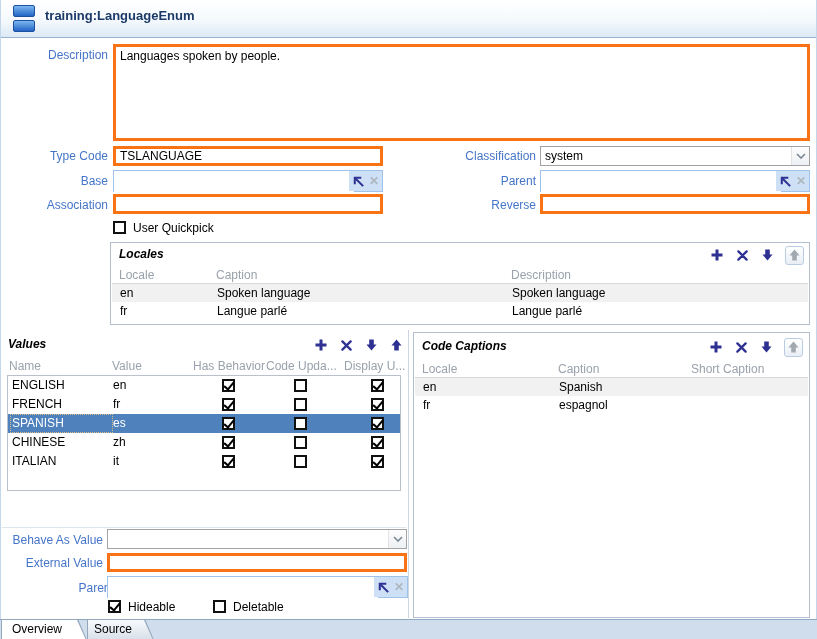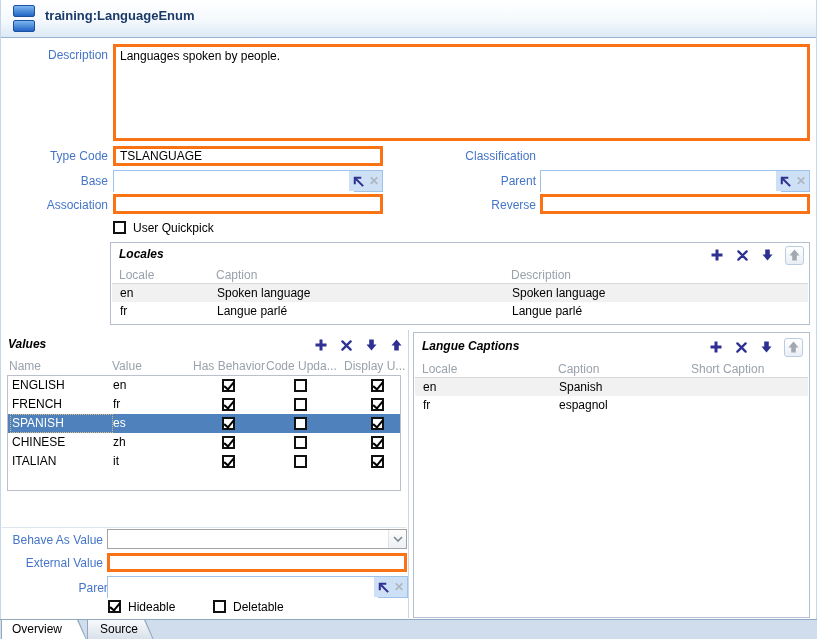--- a/index.html
+++ b/index.html
@@ -90,20 +90,28 @@
     </span>
     <span class="title">training:LanguageEnum</span>
   </div>
 
   <span class="lbl" style="top:48px">Description</span>
   <textarea class="tin" style="left: 113px; top: 44px; width: 697px; height: 97px;">Languages spoken by people.</textarea>
 
   <span class="lbl" style="top:149px">Type Code</span>
   <input class="tin" style="left: 113px; top: 146px; width: 270px; height: 20px;" value="TSLANGUAGE">
   <span class="lbl r2" style="top:149px">Classification</span>
+  <div class="combo" style="left:540px; top:146px; width:270px; height:20px;">
+    <span class="ctext">system</span>
+    <span class="cbtn">
+      <svg width="10" height="6" viewBox="0 0 10 6">
+          <path d="M1 1 L5 5 L9 1" fill="none" stroke="#7c8794" stroke-width="1.6"></path>
+        </svg>
+    </span>
+  </div>
 
   <span class="lbl" style="top:174px">Base</span>
   <div class="picker" style="left:113px; top:170px; width:270px; height:22px;">
     <input class="pin" style="position: absolute; left: 0px; top: 0px; width: 236px; height: 20px; border: none; outline: none; font: 12px &quot;Liberation Sans&quot;, sans-serif;" value="">
     <span class="pbtns">
       <span class="ticon">
         <svg width="13" height="13" viewBox="0 0 14 14">
             <path d="M3 10 L3 3 L10 3" fill="none" stroke="#2e3192" stroke-width="2.2"></path>
             <path d="M4 4 L12 12" stroke="#2e3192" stroke-width="2.2"></path>
           </svg>
@@ -266,21 +274,21 @@
       </span>
       <span class="px">✕</span>
     </span>
   </div>
   <span class="cb checked" style="left:108px; top:600px;"></span>
   <span class="cblbl" style="left:128px; top:600px;">Hideable</span>
   <span class="cb" style="left:213px; top:600px;"></span>
   <span class="cblbl" style="left:233px; top:600px;">Deletable</span>
 
   <div class="gbox" style="left:413px; top:332px; width:397px; height:286px;">
-    <span class="gtitle" style="top:6px">Langue Captions</span>
+    <span class="gtitle" style="top:6px">Code Captions</span>
     <span class="toolbar" style="right:6px; top:5px;">
         <span class="ticon">
           <svg width="12" height="12" viewBox="0 0 12 12">
             <path d="M4.5 0.5 H7.5 V4.5 H11.5 V7.5 H7.5 V11.5 H4.5 V7.5 H0.5 V4.5 H4.5 Z" fill="#2e3192"></path>
           </svg>
         </span>
         <span class="ticon">
           <svg width="11" height="11" viewBox="0 0 12 12">
             <path d="M1.5 1.5 L10.5 10.5 M10.5 1.5 L1.5 10.5" stroke="#2e3192" stroke-width="2.5" stroke-linecap="round"></path>
           </svg>
@@ -316,16 +324,16 @@
 
   <div class="tabstrip">
     <div class="tab active" style="left:1px; width:86px;">
       <span class="edge"></span>
         <span class="fill"></span>
       <span class="tlabel" style="left:11px;">Overview</span>
     </div>
     <div class="tab inactive" style="left:87px; width:67px;">
       <span class="edge"></span>
         <span class="fill"></span>
-      <span class="tlabel" style="left:13px;">Source</span>
+      <span class="tlabel" style="left:7px;">Source</span>
     </div>
   </div>
 </div>
 
 </body></html>

